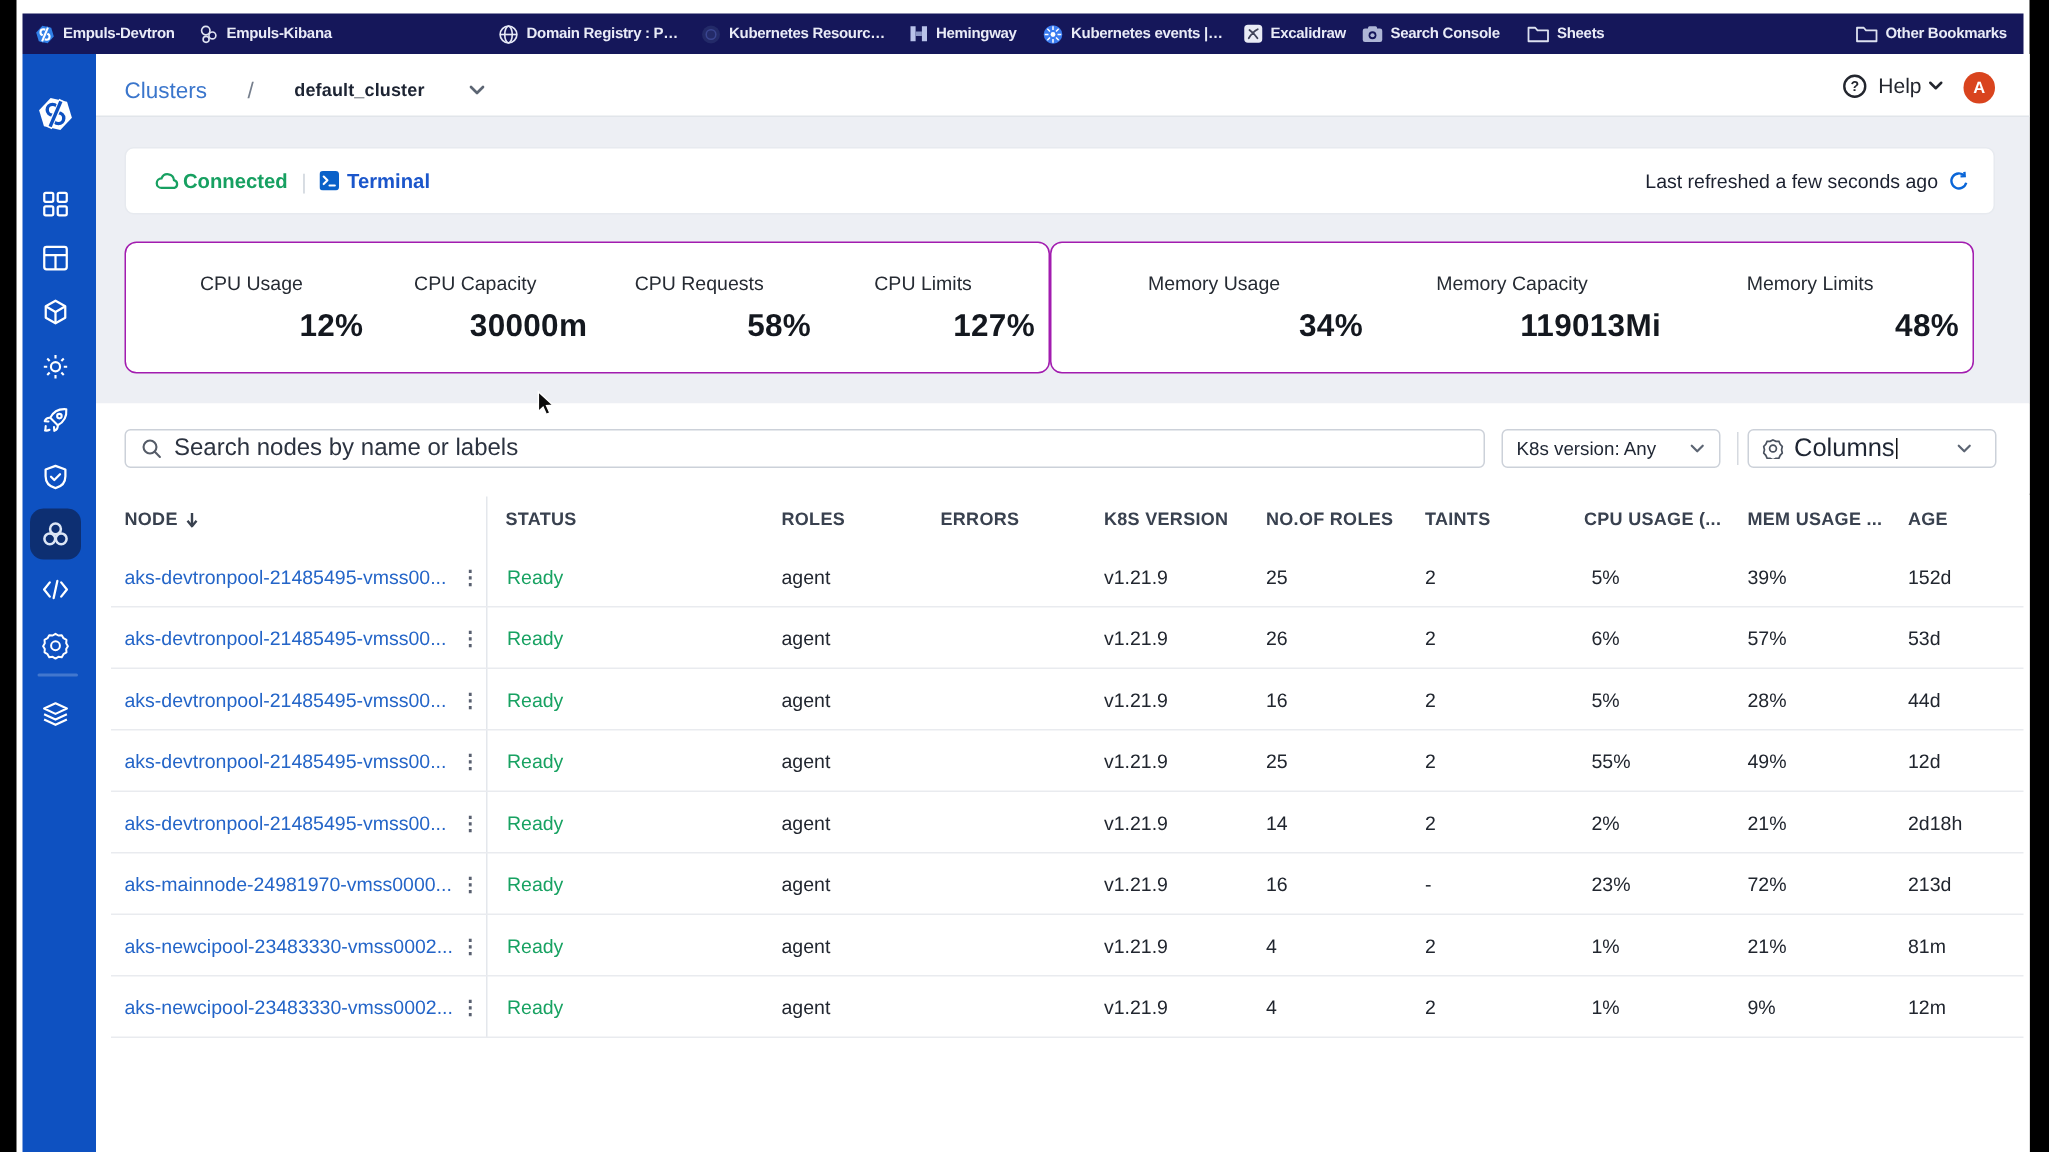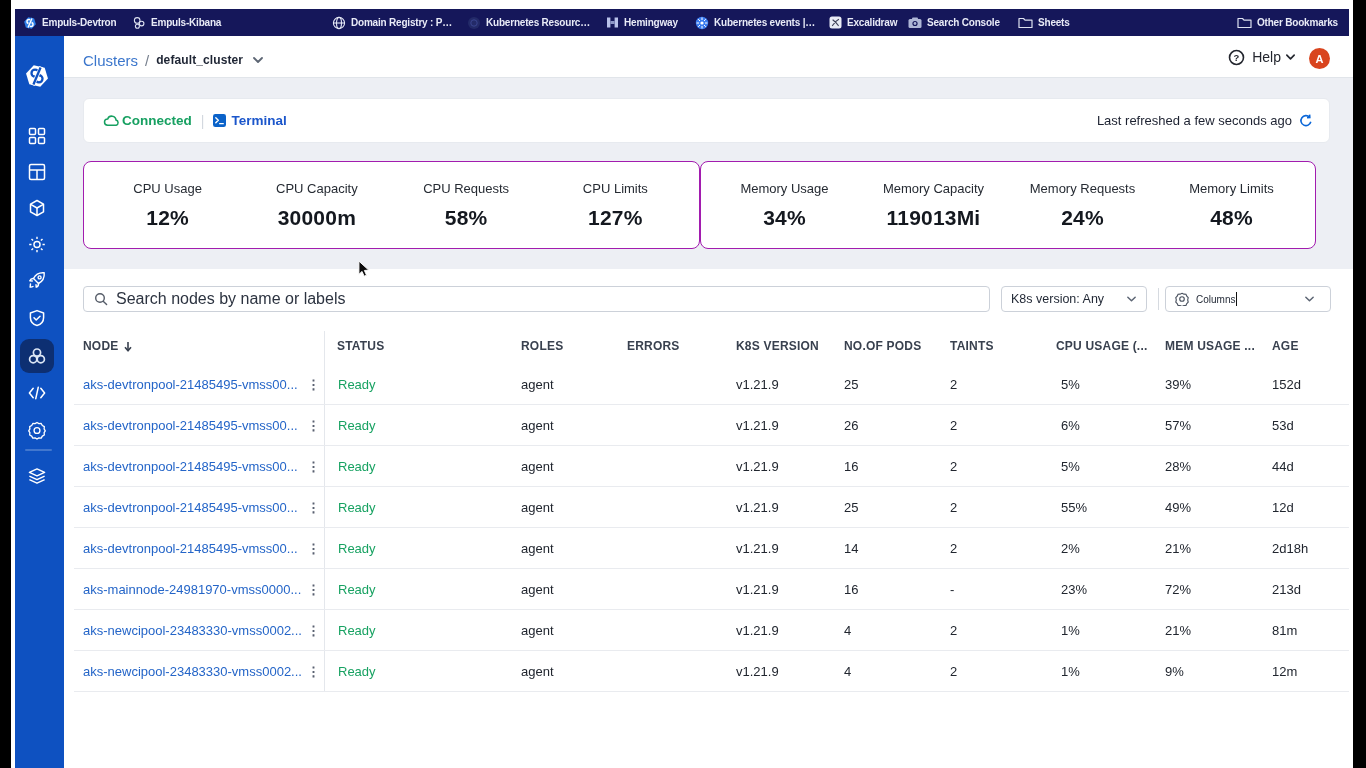--- a/index.html
+++ b/index.html
@@ -5,34 +5,34 @@
 html,body{margin:0;padding:0;width:1366px;height:768px;overflow:hidden;background:#000;font-family:"Liberation Sans",sans-serif;}
 *{box-sizing:border-box;}
 #screen{position:absolute;left:11px;top:0;width:1342px;height:768px;background:#fff;}
 #bmbar{position:absolute;left:4px;top:9px;width:1334px;height:27px;background:#15175a;}
 .bm{position:absolute;top:0;height:27px;display:flex;align-items:center;color:#e9ebf7;font-size:10px;font-weight:bold;white-space:nowrap;letter-spacing:-.2px;}
 .bm .ic{display:inline-flex;margin-right:5px;}
 #sidebar{position:absolute;left:4px;top:36px;width:49px;height:732px;background:#0e51c1;}
 .sbi{position:absolute;left:calc(50% - 2.5px);transform:translateX(-50%);display:flex;align-items:center;justify-content:center;}
 #main{position:absolute;left:53px;top:36px;width:1289px;height:732px;background:#fff;}
 #apphead{position:absolute;left:0;top:0;width:1289px;height:42px;background:#fff;border-bottom:1px solid #e1e5ea;}
-#crumb{position:absolute;left:19px;top:3px;height:42px;display:flex;align-items:center;font-size:15px;}
+#crumb{position:absolute;left:19px;top:3px;height:42px;display:flex;align-items:center;font-size:15px;gap:20px;}
 #crumb .lnk{color:#3b76cc;}
 #crumb .sep{color:#767f8d;margin:0 7px;}
 #crumb .cur{color:#1d2433;font-weight:bold;font-size:12px;letter-spacing:.1px;}
 #helpwrap{position:absolute;right:57px;top:0;height:42px;display:flex;align-items:center;gap:7px;color:#23262e;font-size:14px;}
 #avatar{position:absolute;left:1245px;top:12px;width:21px;height:21px;border-radius:50%;background:#d9441e;color:#fff;font-size:11px;font-weight:bold;display:flex;align-items:center;justify-content:center;}
 #grayzone{position:absolute;left:0;top:42px;width:1289px;height:191px;background:#edeff4;}
 #conncard{position:absolute;left:19px;top:20px;width:1247px;height:45px;background:#fff;border:1px solid #e7eaef;border-radius:6px;}
 #connleft{position:absolute;left:19px;top:0;height:43px;display:flex;align-items:center;}
 #connright{position:absolute;right:16px;top:0;height:43px;display:flex;align-items:center;gap:7px;font-size:13px;color:#1c2130;}
 .mcard{position:absolute;top:83px;height:88px;background:#fff;border:1px solid #a21caf;border-radius:8px;display:flex;padding:0 9px;}
 .mcol{flex:1;text-align:center;padding-top:19px;}
 .mlabel{font-size:13px;color:#262b33;}
-.mval{font-size:21px;font-weight:bold;color:#14181f;margin-top:10px;letter-spacing:.2px;}
+.mval{font-size:21px;font-weight:bold;color:#14181f;margin-top:10px;letter-spacing:.2px;text-align:right;}
 #filters{position:absolute;left:0;top:233px;width:1289px;height:60px;background:#fff;}
 #searchbox{position:absolute;left:19px;top:17px;width:907px;height:26px;border:1px solid #ccd1d9;border-radius:4px;background:#fff;display:flex;align-items:center;padding-left:10px;}
 #searchbox span{margin-left:8px;font-size:16px;color:#2c3340;}
 .drop{position:absolute;top:17px;height:26px;border:1px solid #ccd1d9;border-radius:4px;background:#fff;display:flex;align-items:center;padding:0 9px;font-size:12.5px;color:#1f2633;}
 .drop .chev{margin-left:auto;}
 #vdiv{position:absolute;left:1094px;top:19px;width:1px;height:22px;background:#d6dae0;}
 #tbl{position:absolute;left:0;top:294px;width:1289px;height:439px;background:#fff;font-size:13px;}
 #thead{position:absolute;left:0;top:0;width:1289px;height:34px;}
 #thead span{position:absolute;top:9px;font-size:12px;font-weight:bold;color:#39414f;letter-spacing:.2px;white-space:nowrap;}
 .trow{position:absolute;left:10px;width:1275px;height:41px;border-bottom:1px solid #e9ebef;}
@@ -304,44 +304,40 @@
       <div class="mcard" style="left:636px;width:616px;">
         <div class="mcol">
             <div class="mlabel">Memory Usage</div>
             <div class="mval">34%</div>
           </div>
         <div class="mcol">
             <div class="mlabel">Memory Capacity</div>
             <div class="mval">119013Mi</div>
           </div>
         <div class="mcol">
-            <div class="mlabel">Memory Requests</div>
-            <div class="mval">24%</div>
-          </div>
-        <div class="mcol">
             <div class="mlabel">Memory Limits</div>
             <div class="mval">48%</div>
           </div>
       </div>
     </div>
     <div id="filters">
       <div id="searchbox">
         <svg width="14" height="14" viewBox="0 0 14 14">
             <circle cx="6" cy="6" r="4.3" fill="none" stroke="#555c68" stroke-width="1.4"></circle>
             <line x1="9.2" y1="9.2" x2="12.6" y2="12.6" stroke="#555c68" stroke-width="1.4" stroke-linecap="round"></line>
           </svg>
         <span>Search nodes by name or labels</span>
       </div>
       <div class="drop" style="left:937px;width:146px;">K8s version: Any
         <svg class="chev" width="11" height="8" viewBox="0 0 12 8">
             <polyline points="2,2 6,6 10,2" fill="none" stroke="#5c6573" stroke-width="1.6" stroke-linecap="round" stroke-linejoin="round"></polyline>
           </svg>
       </div>
       <div id="vdiv"></div>
-      <div class="drop" style="left:1101px;width:166px;font-size:10px;text-align:right;">
+      <div class="drop" style="left:1101px;width:166px;font-size:17px;text-align:right;">
         <svg width="14" height="14" viewBox="0 0 16 16" style="margin-right:7px">
             <path d="M8 1.5 l2.2 1 2.3 0.1 1 2.2 1.6 1.7 -0.6 2.5 0.6 2.5 -1.6 1.7 -1 2.2 -2.3 0.1 -2.2 1 -2.2 -1 -2.3 -0.1 -1 -2.2 -1.6 -1.7 0.6 -2.5 -0.6 -2.5 1.6 -1.7 1 -2.2 2.3 -0.1 z" fill="none" stroke="#4a525f" stroke-width="1.3"></path>
             <circle cx="8" cy="8" r="2.6" fill="none" stroke="#4a525f" stroke-width="1.3"></circle>
           </svg>
         Columns<span style="display:inline-block;width:1px;height:14px;background:#111;margin-left:1px;"></span>
         <svg class="chev" style="margin-right:6px" width="11" height="8" viewBox="0 0 12 8">
             <polyline points="2,2 6,6 10,2" fill="none" stroke="#5c6573" stroke-width="1.6" stroke-linecap="round" stroke-linejoin="round"></polyline>
           </svg>
       </div>
     </div>
@@ -349,21 +345,21 @@
       <div id="vline"></div>
       <div id="thead">
         <span class="c-node" style="left:19px;">NODE <svg width="8" height="11" viewBox="0 0 8 11" style="vertical-align:-1.5px;margin-left:2px;">
               <line x1="4" y1="1" x2="4" y2="9" stroke="#39414f" stroke-width="1.6"></line>
               <polyline points="1,6.2 4,9.8 7,6.2" fill="none" stroke="#39414f" stroke-width="1.6" stroke-linejoin="round"></polyline>
             </svg></span>
         <span style="left:273px;">STATUS</span>
         <span style="left:457px;">ROLES</span>
         <span style="left:563px;">ERRORS</span>
         <span style="left:672px;">K8S VERSION</span>
-        <span style="left:780px;">NO.OF PODS</span>
+        <span style="left:780px;">NO.OF ROLES</span>
         <span style="left:886px;">TAINTS</span>
         <span style="left:992px;">CPU USAGE (...</span>
         <span style="left:1101px;">MEM USAGE ...</span>
         <span style="left:1208px;">AGE</span>
       </div>
       <div class="trow" style="top:34px;">
         <span class="node c-node">aks-devtronpool-21485495-vmss00...</span>
           <span class="kebab c-kebab">⋮</span>
           <span class="ready c-status">Ready</span>
           <span class="c-roles">agent</span>

